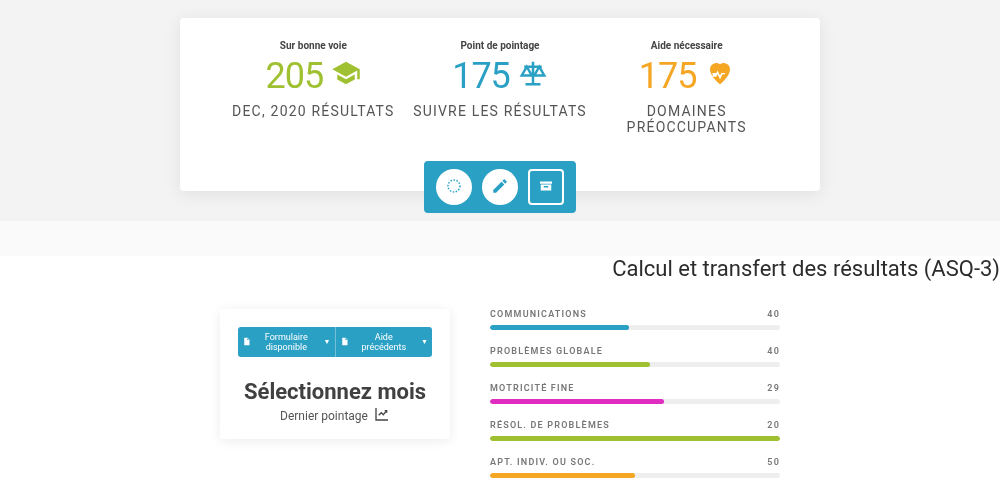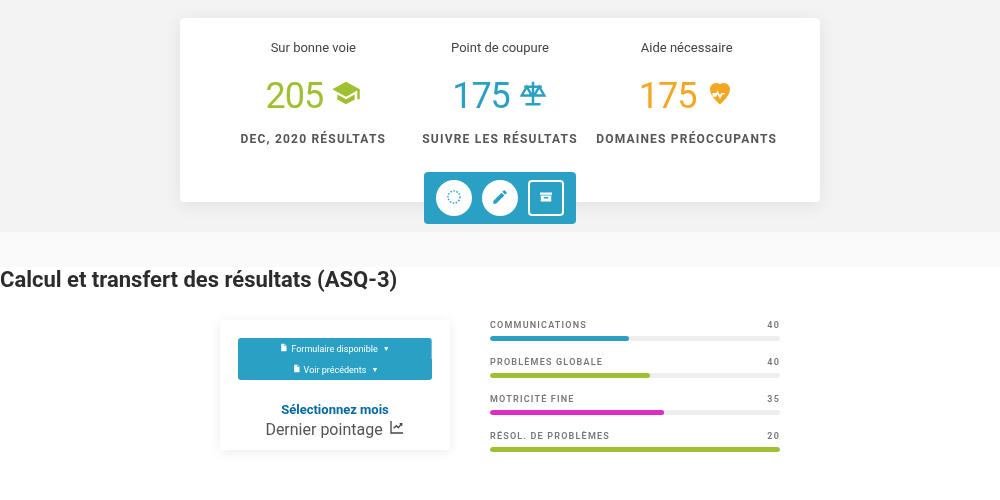--- a/index.html
+++ b/index.html
@@ -25,40 +25,40 @@
     padding: 22px 40px 56px 40px;
     display: flex;
     justify-content: space-around;
     position: relative;
   }
   .stat {
     text-align: center;
     flex: 1;
   }
   .stat-title {
-    font-size: 13px;
-    font-weight: 400;
+    font-size: 10px;
+    font-weight: 700;
     color: #444;
-    margin-bottom: 20px;
+    margin-bottom: 4px;
   }
   .stat-value {
     font-size: 36px;
     font-weight: 400;
     display: inline-flex;
     align-items: center;
     gap: 8px;
     letter-spacing: -1px;
   }
   .stat-sub {
-    font-size: 12px;
+    font-size: 14px;
     letter-spacing: 1.2px;
     text-transform: uppercase;
     color: #555;
-    font-weight: 700;
-    margin-top: 15px;
+    font-weight: 400;
+    margin-top: 6px;
   }
   .stat-green { color: #9fc131; }
   .stat-blue { color: #29a0c4; }
   .stat-orange { color: #f5a623; }
   .icon-svg { width: 30px; height: 30px; }
   .toolbar {
     background: #29a0c4;
     border-radius: 4px;
     padding: 8px 12px;
     display: flex;
@@ -79,23 +79,23 @@
     cursor: pointer;
     border: none;
   }
   .tool-btn.square {
     border-radius: 4px;
     background: #29a0c4;
     border: 2px solid #fff;
   }
   .tool-btn svg { width: 18px; height: 18px; }
   .section-title {
-    text-align: left;
+    text-align: right;
     font-size: 22px;
-    font-weight: 700;
+    font-weight: 400;
     color: #2c2c2c;
     margin: 35px 0 28px 0;
   }
   .lower-section {
     background: #fff;
     padding-bottom: 40px;
   }
   .content-row {
     display: flex;
     justify-content: center;
@@ -111,46 +111,45 @@
     text-align: center;
     height: 130px;
   }
   .form-buttons {
     background: #29a0c4;
     border-radius: 3px;
     display: flex;
     font-size: 9px;
     color: #fff;
     margin-bottom: 22px;
-    flex-direction: column;
   }
   .form-btn {
     flex: 1;
     padding: 5px 4px;
     display: flex;
     align-items: center;
     justify-content: center;
     gap: 3px;
     cursor: pointer;
     position: relative;
   }
   .form-btn:first-child {
     border-right: 1px solid rgba(255,255,255,0.35);
   }
   .form-btn .caret {
     font-size: 7px;
     margin-left: 2px;
   }
   .select-month {
-    font-size: 13px;
+    font-size: 22px;
     font-weight: 700;
-    color: #0369a1;
+    color: #404040;
   }
   .last-score {
-    font-size: 16px;
+    font-size: 12px;
     color: #555;
     margin-top: 2px;
     display: inline-flex;
     align-items: center;
     gap: 6px;
   }
   .bars {
     width: 290px;
   }
   .bar-row {
@@ -195,21 +194,21 @@
         <span>
           <svg class="icon-svg" viewBox="0 0 24 24" fill="currentColor">
               <path d="M12 3L1 9l11 6 9-4.91V17h2V9L12 3zM5 13.18v4L12 21l7-3.82v-4L12 17l-7-3.82z"></path>
             </svg>
         </span>
       </div>
       <div class="stat-sub">DEC, 2020 RÉSULTATS</div>
     </div>
 
     <div class="stat">
-      <div class="stat-title">Point de coupure</div>
+      <div class="stat-title">Point de pointage</div>
       <div class="stat-value stat-blue">
         <span>175</span>
         <span>
           <svg class="icon-svg" viewBox="0 0 24 24" fill="none" stroke="currentColor" stroke-width="2">
               <path d="M12 3v18M6 21h12M7 7l-4 7h8l-4-7zm10 0l-4 7h8l-4-7zM5 7h14"></path>
             </svg>
         </span>
       </div>
       <div class="stat-sub">SUIVRE LES RÉSULTATS</div>
     </div>
@@ -270,21 +269,21 @@
           </span>
           <span>Formulaire disponible</span>
           <span class="caret">▼</span>
         </div>
         <div class="form-btn">
           <span>
             <svg width="9" height="9" viewBox="0 0 24 24" fill="#fff">
                 <path d="M6 2h9l5 5v15H6V2zm8 1v5h5"></path>
               </svg>
           </span>
-          <span>Voir précédents</span>
+          <span>Aide précédents</span>
           <span class="caret">▼</span>
         </div>
       </div>
       <div class="select-month">Sélectionnez mois</div>
       <div class="last-score">
         <span>Dernier pointage</span>
         <span>
           <svg width="16" height="16" viewBox="0 0 24 24" fill="none" stroke="#444" stroke-width="2">
               <path d="M3 3v18h18M7 14l4-4 3 3 5-6"></path>
               <path d="M16 7h3v3"></path>
@@ -308,31 +307,40 @@
           <span>PROBLÈMES GLOBALE</span>
           <span>40</span>
         </div>
         <div class="bar-track">
           <div class="bar-fill c-lime" style="width:55%"></div>
         </div>
       </div>
       <div class="bar-row">
         <div class="bar-header">
           <span>MOTRICITÉ FINE</span>
-          <span>35</span>
+          <span>29</span>
         </div>
         <div class="bar-track">
           <div class="bar-fill c-magenta" style="width:60%"></div>
         </div>
       </div>
       <div class="bar-row">
         <div class="bar-header">
           <span>RÉSOL. DE PROBLÈMES</span>
           <span>20</span>
         </div>
         <div class="bar-track">
           <div class="bar-fill c-lime" style="width:100%"></div>
         </div>
       </div>
+      <div class="bar-row">
+        <div class="bar-header">
+          <span>APT. INDIV. OU SOC.</span>
+          <span>50</span>
+        </div>
+        <div class="bar-track">
+          <div class="bar-fill c-orange" style="width:50%"></div>
+        </div>
+      </div>
     </div>
 
   </div>
 </div>
 
 </body></html>

